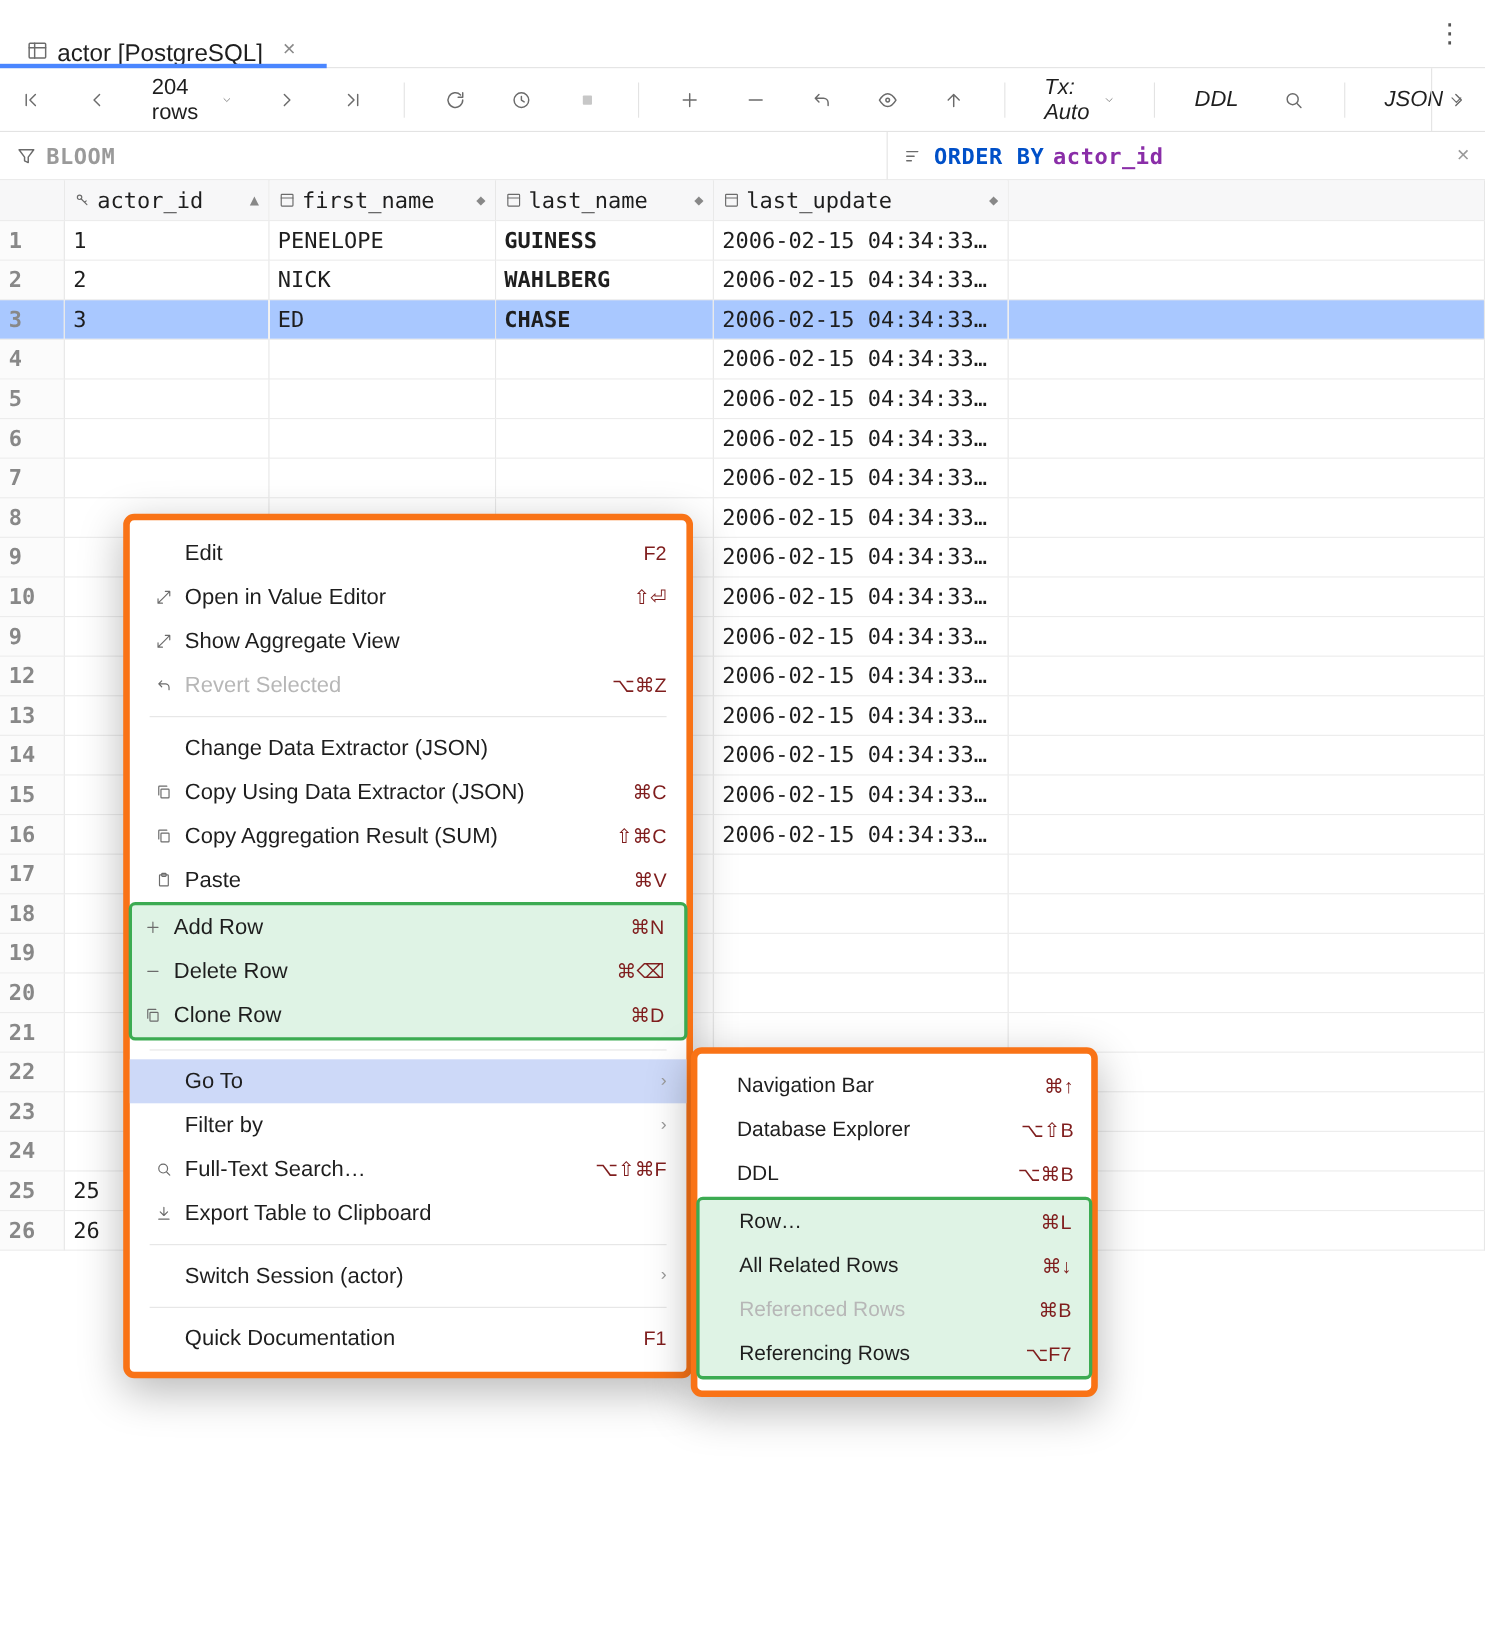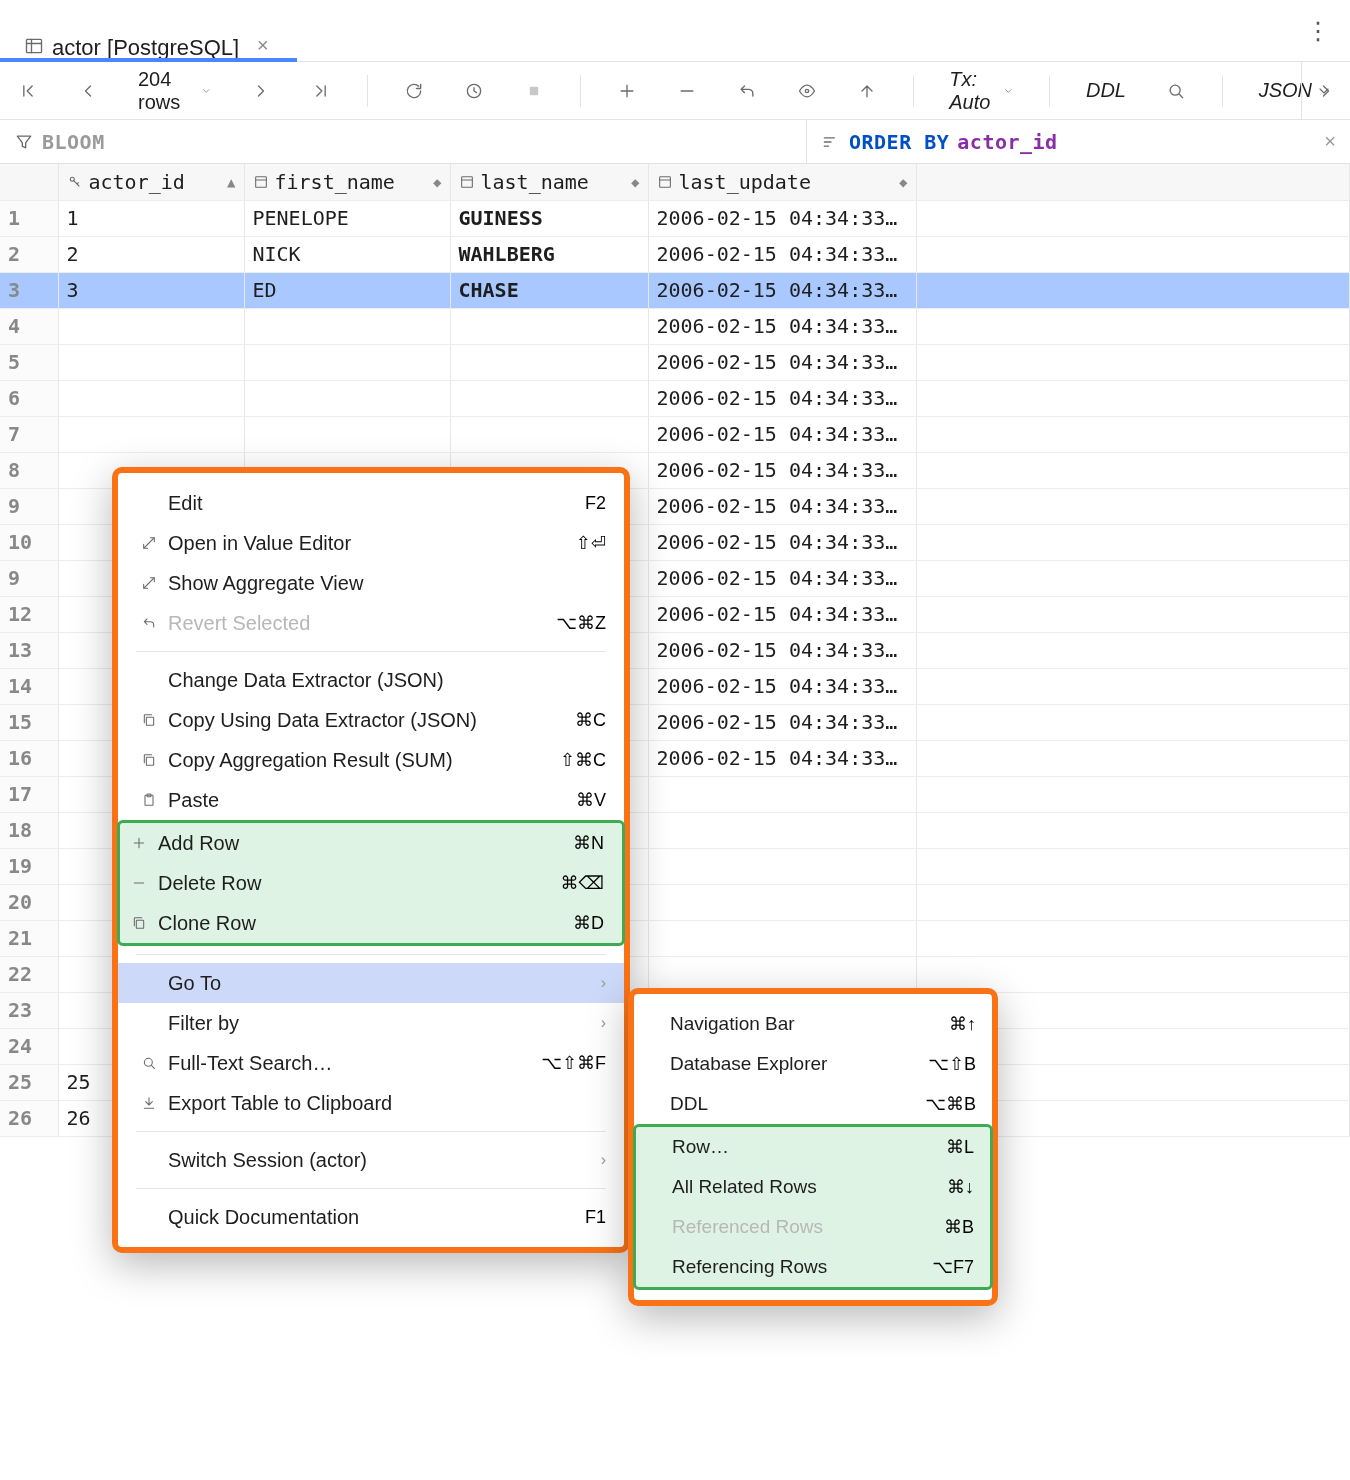--- a/index.html
+++ b/index.html
@@ -137,33 +137,33 @@
   }
   .ctxmenu .mi {
     display:flex; align-items:center;
     height:40px;
     padding: 0 18px 0 16px;
   }
   .ctxmenu .mi.disabled { color:#b7b7b7; }
   .ctxmenu .mi.sel { background:#cdd9f8; }
   .ctxmenu .mi .micon { width:30px; display:flex; justify-content:center; color:#6b6b6b; }
   .ctxmenu .mi .label { flex:1; padding-left:4px;}
-  .ctxmenu .mi .sc { color:#000000; font-size:18px; }
+  .ctxmenu .mi .sc { color:#7f1d1d; font-size:18px; }
   .ctxmenu .mi .submark { color:#9a9a9a; font-size:16px; }
   .ctxmenu hr { border:none; border-top:1px solid #e5e5e5; margin:8px 18px; }
   .hlgroup {
     border:3px solid #3cab52;
     border-radius:6px;
     background: rgba(80,190,110,.18);
     margin: 0 -1px;
   }
   .hlgroup .mi { padding-left:4px; }
 
   .ctxmenu.sub {
-    left:628px; top:824px;
+    left:628px; top:788px;
     width: 370px;
     z-index: 30;
     font-size:19px;
   }
   .ctxmenu.sub .mi { padding: 0 16px 0 32px; }
 
   
   svg.ico { width:20px; height:20px; stroke:#6b6b6b; stroke-width:1.6; fill:none; stroke-linecap:round; stroke-linejoin:round;}
   svg.ico.sm { width:16px; height:16px; }
   .scroll-right {

